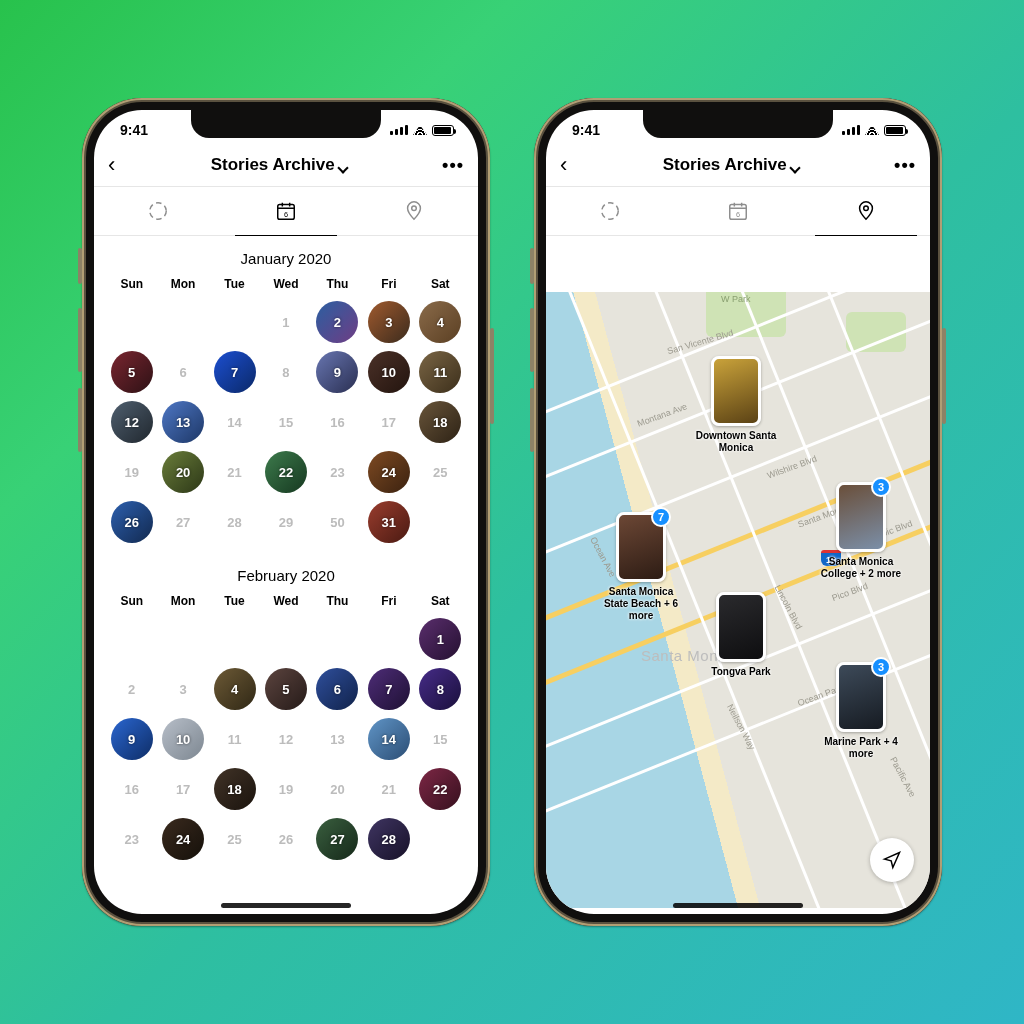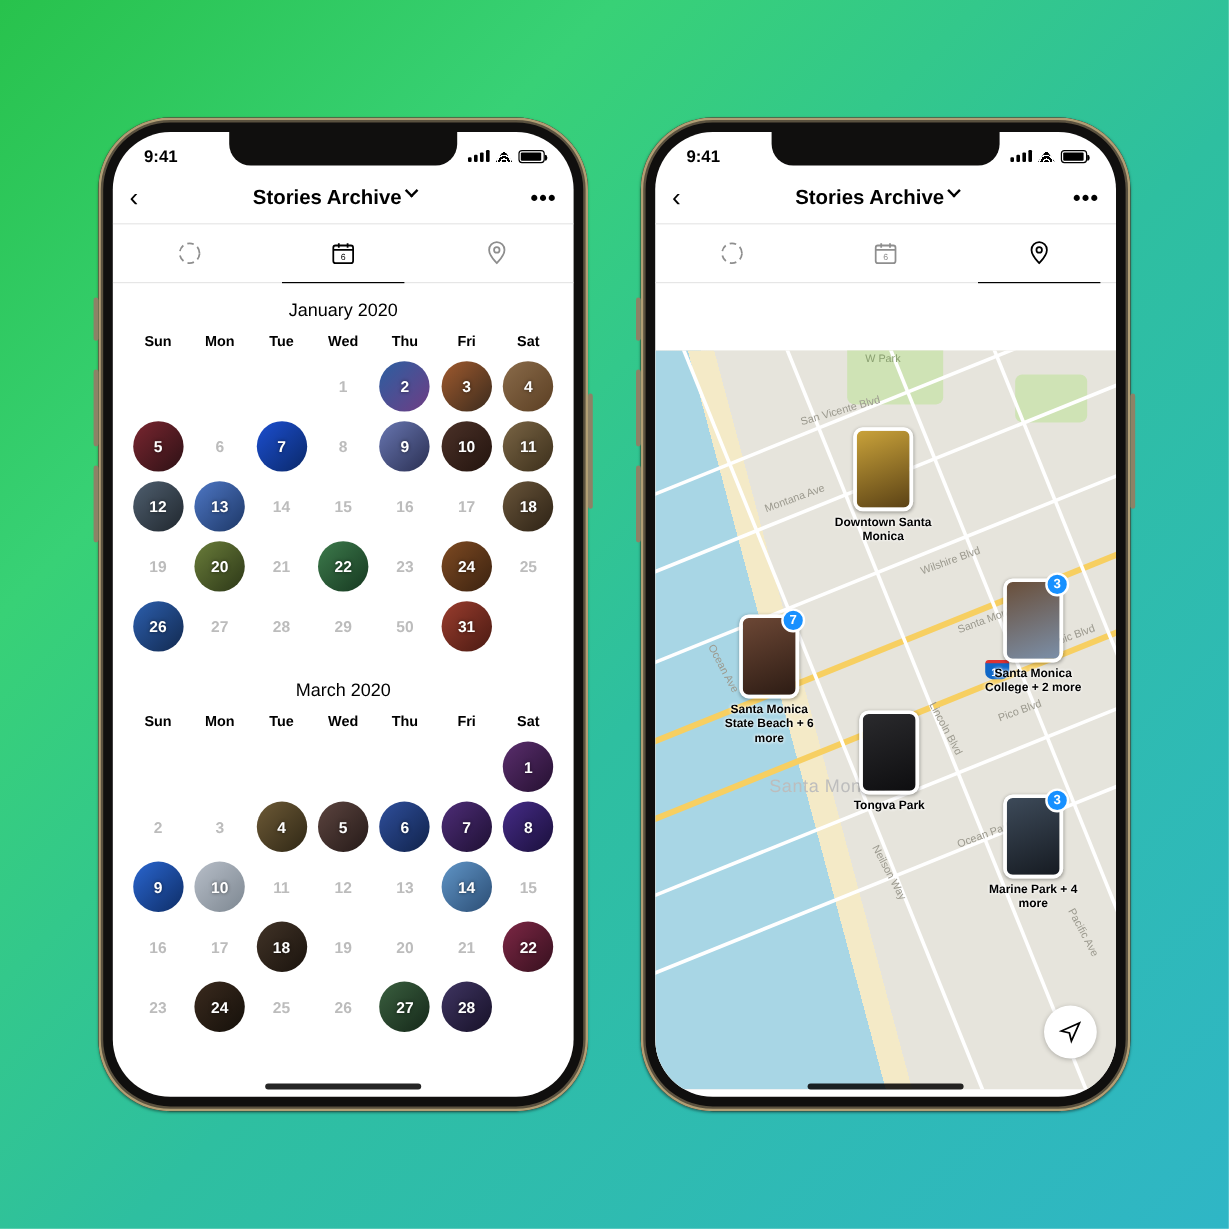--- a/index.html
+++ b/index.html
@@ -32,21 +32,21 @@
   .sig i:nth-child(1){height:4px}.sig i:nth-child(2){height:6px}.sig i:nth-child(3){height:8px}.sig i:nth-child(4){height:10px}
   .wifi{ width:14px; height:10px; background:
     radial-gradient(circle at 50% 100%, #000 0 2px, transparent 2px),
     radial-gradient(circle at 50% 100%, transparent 3px, #000 3px 5px, transparent 5px),
     radial-gradient(circle at 50% 100%, transparent 6px, #000 6px 8px, transparent 8px);
     clip-path: polygon(0 100%, 50% 0, 100% 100%);}
   .batt{ width:22px; height:11px; border:1.5px solid #000; border-radius:3px; position:relative;}
   .batt::before{content:"";position:absolute;left:1px;top:1px;bottom:1px;right:2px;background:#000;border-radius:1px;}
   .batt::after{content:"";position:absolute;right:-3px;top:3px;width:2px;height:5px;background:#000;border-radius:0 2px 2px 0;}
   .header { display:flex; align-items:center; justify-content:space-between; padding:4px 14px 10px; }
-  .title-wrap{display:flex;align-items:flex-start;gap:4px;font-weight:600;font-size:17px;}
+  .title-wrap{display:flex;align-items:flex-end;gap:4px;font-weight:600;font-size:17px;}
   .back{font-size:22px;font-weight:300;color:#000;line-height:1;}
   .more{font-size:18px;letter-spacing:1px;font-weight:700;color:#000;line-height:0;}
   .tabbar { display:flex; border-top:1px solid #e6e6e6; border-bottom:1px solid #e6e6e6;}
   .tab{ flex:1; display:flex; align-items:center; justify-content:center; height:48px; position:relative; color:#8e8e8e;}
   .tab.active{ color:#000; }
   .tab.active::after{content:"";position:absolute;bottom:-1px;left:10%;right:10%;height:1.5px;background:#000;}
   .ico{ width:22px;height:22px; stroke:currentColor; fill:none; stroke-width:1.6; }
   .content{ height:calc(100% - 40px - 44px - 48px); overflow:hidden; position:relative;}
   
   .month-title{ text-align:center; font-weight:400; padding:14px 0 10px; font-size:15px;}
@@ -230,21 +230,21 @@
           <div class="cell">
             <div class="bubble">29</div>
           </div>
           <div class="cell">
             <div class="bubble">50</div>
           </div>
           <div class="cell">
             <div class="bubble has" style="background: linear-gradient(135deg, rgb(154, 61, 46), rgb(74, 26, 18));">31</div>
           </div>
         </div>
-        <div class="month-title">March 2020</div>
+        <div class="month-title">February 2020</div>
         <div class="dow">
           <span>Sun</span>
           <span>Mon</span>
           <span>Tue</span>
           <span>Wed</span>
           <span>Thu</span>
           <span>Fri</span>
           <span>Sat</span>
         </div>
         <div class="grid">

